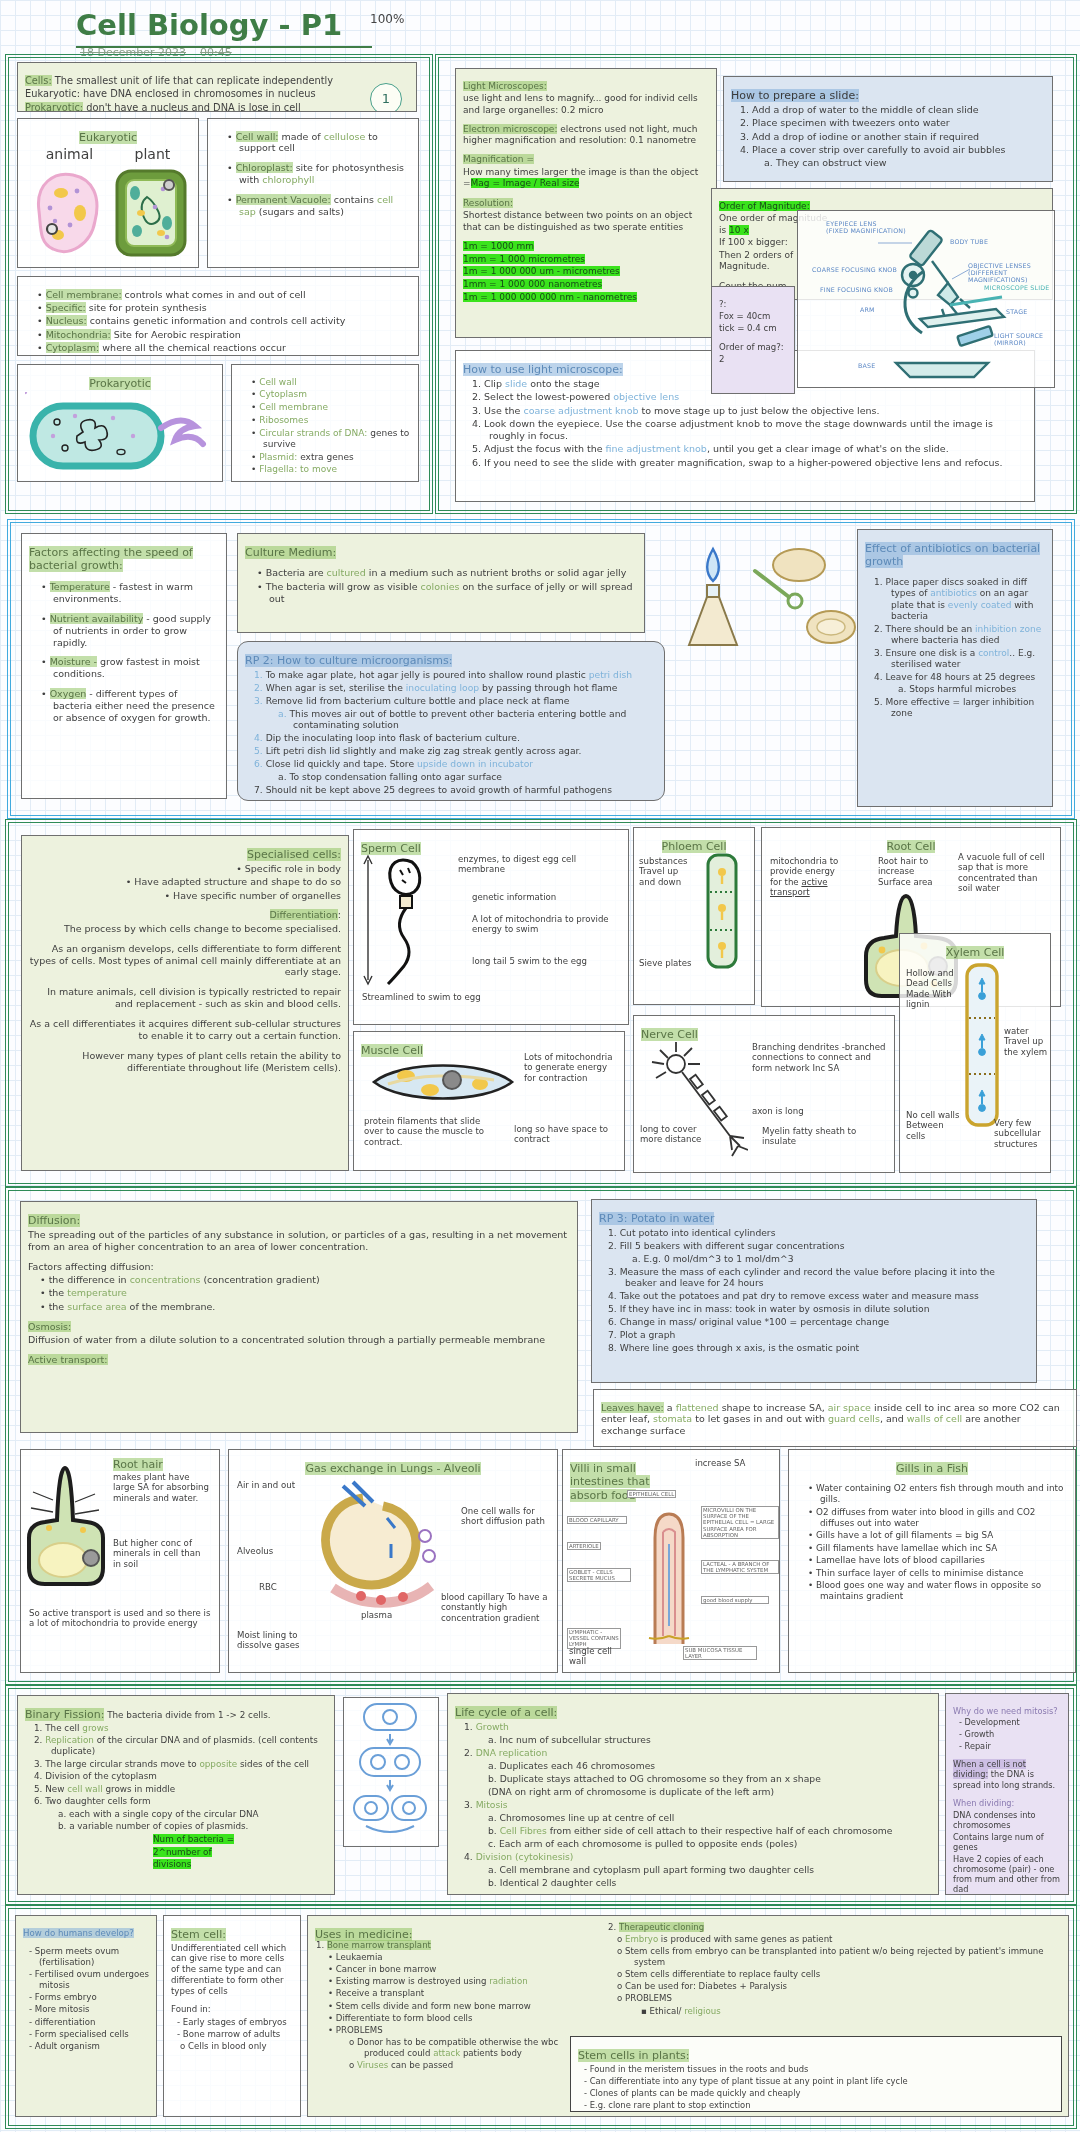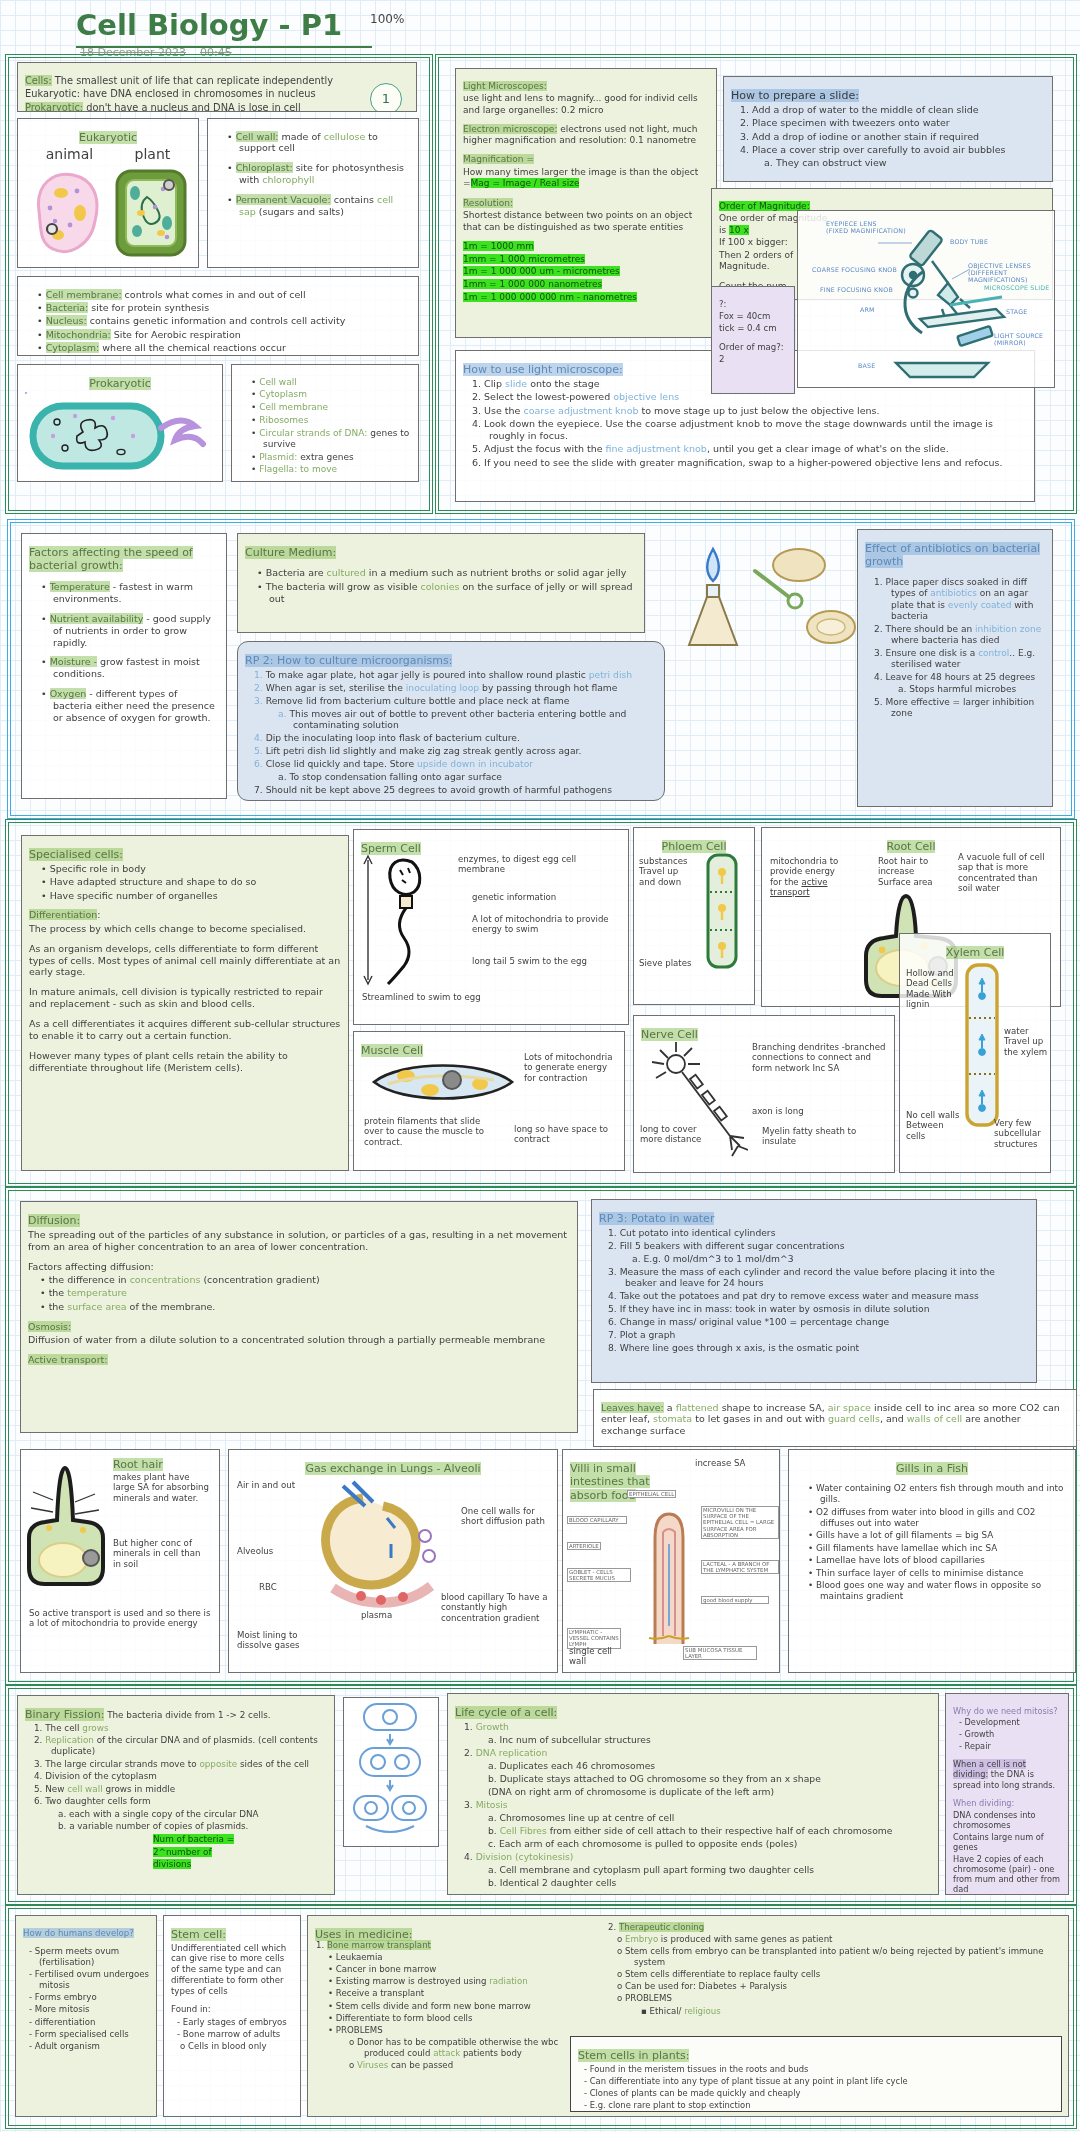--- a/index.html
+++ b/index.html
@@ -95,21 +95,21 @@
       <circle cx="144" cy="22" r="5" fill="#cfcfcf" stroke="#555" stroke-width="2"></circle>
     </svg>
   </div>
   <div class="box fillW" style="left:198px;top:60px;width:212px;height:150px;">
     <div class="ln inb"><span>•  </span><span class="hl">Cell wall:</span><span> made of </span><span class="g">cellulose</span><span> to support cell</span></div>
     <div class="ln inb sp"><span>•  </span><span class="hl">Chloroplast:</span><span> site for photosynthesis with </span><span class="g">chlorophyll</span></div>
     <div class="ln inb sp"><span>•  </span><span class="hl">Permanent Vacuole:</span><span> contains </span><span class="g">cell sap</span><span> (sugars and salts)</span></div>
   </div>
   <div class="box fillW" style="left:8px;top:218px;width:402px;height:80px;">
     <div class="ln inb"><span>•  </span><span class="hl">Cell membrane:</span><span> controls what comes in and out of cell</span></div>
-    <div class="ln inb"><span>•  </span><span class="hl">Bacteria:</span><span>  site for protein synthesis</span></div>
+    <div class="ln inb"><span>•  </span><span class="hl">Specific:</span><span>  site for protein synthesis</span></div>
     <div class="ln inb"><span>•  </span><span class="hl">Nucleus:</span><span> contains genetic information and controls cell activity</span></div>
     <div class="ln inb"><span>•  </span><span class="hl">Mitochondria:</span><span> Site for Aerobic respiration</span></div>
     <div class="ln inb"><span>•  </span><span class="hl">Cytoplasm:</span><span> where all the chemical reactions occur</span></div>
   </div>
   <div class="box fillW" style="left:8px;top:306px;width:206px;height:118px;">
     <div class="ln ctr hd"><span class="hl">Prokaryotic</span></div>
     <svg width="188" height="86" viewBox="0 0 188 86">
       <rect x="8" y="14" width="128" height="60" rx="30" fill="#bfe8e3" stroke="#39b3ab" stroke-width="7"></rect>
       <path d="M58,40 q-6,-10 4,-12 q10,-2 8,8 q10,-6 12,4 q2,8 -8,8 q6,8 -4,10 q-10,2 -10,-8 q-10,4 -8,-6 Z" fill="none" stroke="#222" stroke-width="1.6"></path>
       <circle cx="32" cy="30" r="3" fill="none" stroke="#222" stroke-width="1.4"></circle>
@@ -255,21 +255,21 @@
     <div class="ln in1 sp"><span>1.  </span><span>Place paper discs soaked in diff types of </span><span class="b">antibiotics</span><span> on an agar plate that is </span><span class="b">evenly coated</span><span> with bacteria</span></div>
     <div class="ln in1"><span>2.  </span><span>There should be an </span><span class="b">inhibition zone</span><span> where bacteria has died</span></div>
     <div class="ln in1"><span>3.  </span><span>Ensure one disk is a </span><span class="b">control</span><span>.. E.g. sterilised water</span></div>
     <div class="ln in1"><span>4.  </span><span>Leave for 48 hours at 25 degrees</span></div>
     <div class="ln in2"><span>a.  </span><span>Stops harmful microbes</span></div>
     <div class="ln in1"><span>5.  </span><span>More effective = larger inhibition zone</span></div>
   </div>
 </div>
 
 <div class="sec" style="left:8px;top:822px;width:1064px;height:360px;">
-  <div class="box fillG" style="left:12px;top:12px;width:328px;height:336px;">
+  <div class="box fillG" style="left:12px;top:12px;width:328px;height:336px;text-align:right;">
     <div class="ln hd"><span class="hl">Specialised cells:</span></div>
     <div class="ln inb"><span>•  </span><span>Specific role in body</span></div>
     <div class="ln inb"><span>•  </span><span>Have adapted structure and shape to do so</span></div>
     <div class="ln inb"><span>•  </span><span>Have specific number of organelles</span></div>
     <div class="ln sp"><span class="hl">Differentiation</span><span>:</span></div>
     <div class="ln"><span>The process by which cells change to become specialised.</span></div>
     <div class="ln sp"><span>As an organism develops, cells differentiate to form different types of cells. Most types of animal cell mainly differentiate at an early stage.</span></div>
     <div class="ln sp"><span>In mature animals, cell division is typically restricted to repair and replacement - such as skin and blood cells.</span></div>
     <div class="ln sp"><span>As a cell differentiates it acquires different sub-cellular structures to enable it to carry out a certain function.</span></div>
     <div class="ln sp"><span>However many types of plant cells retain the ability to differentiate throughout life (Meristem cells).</span></div>

